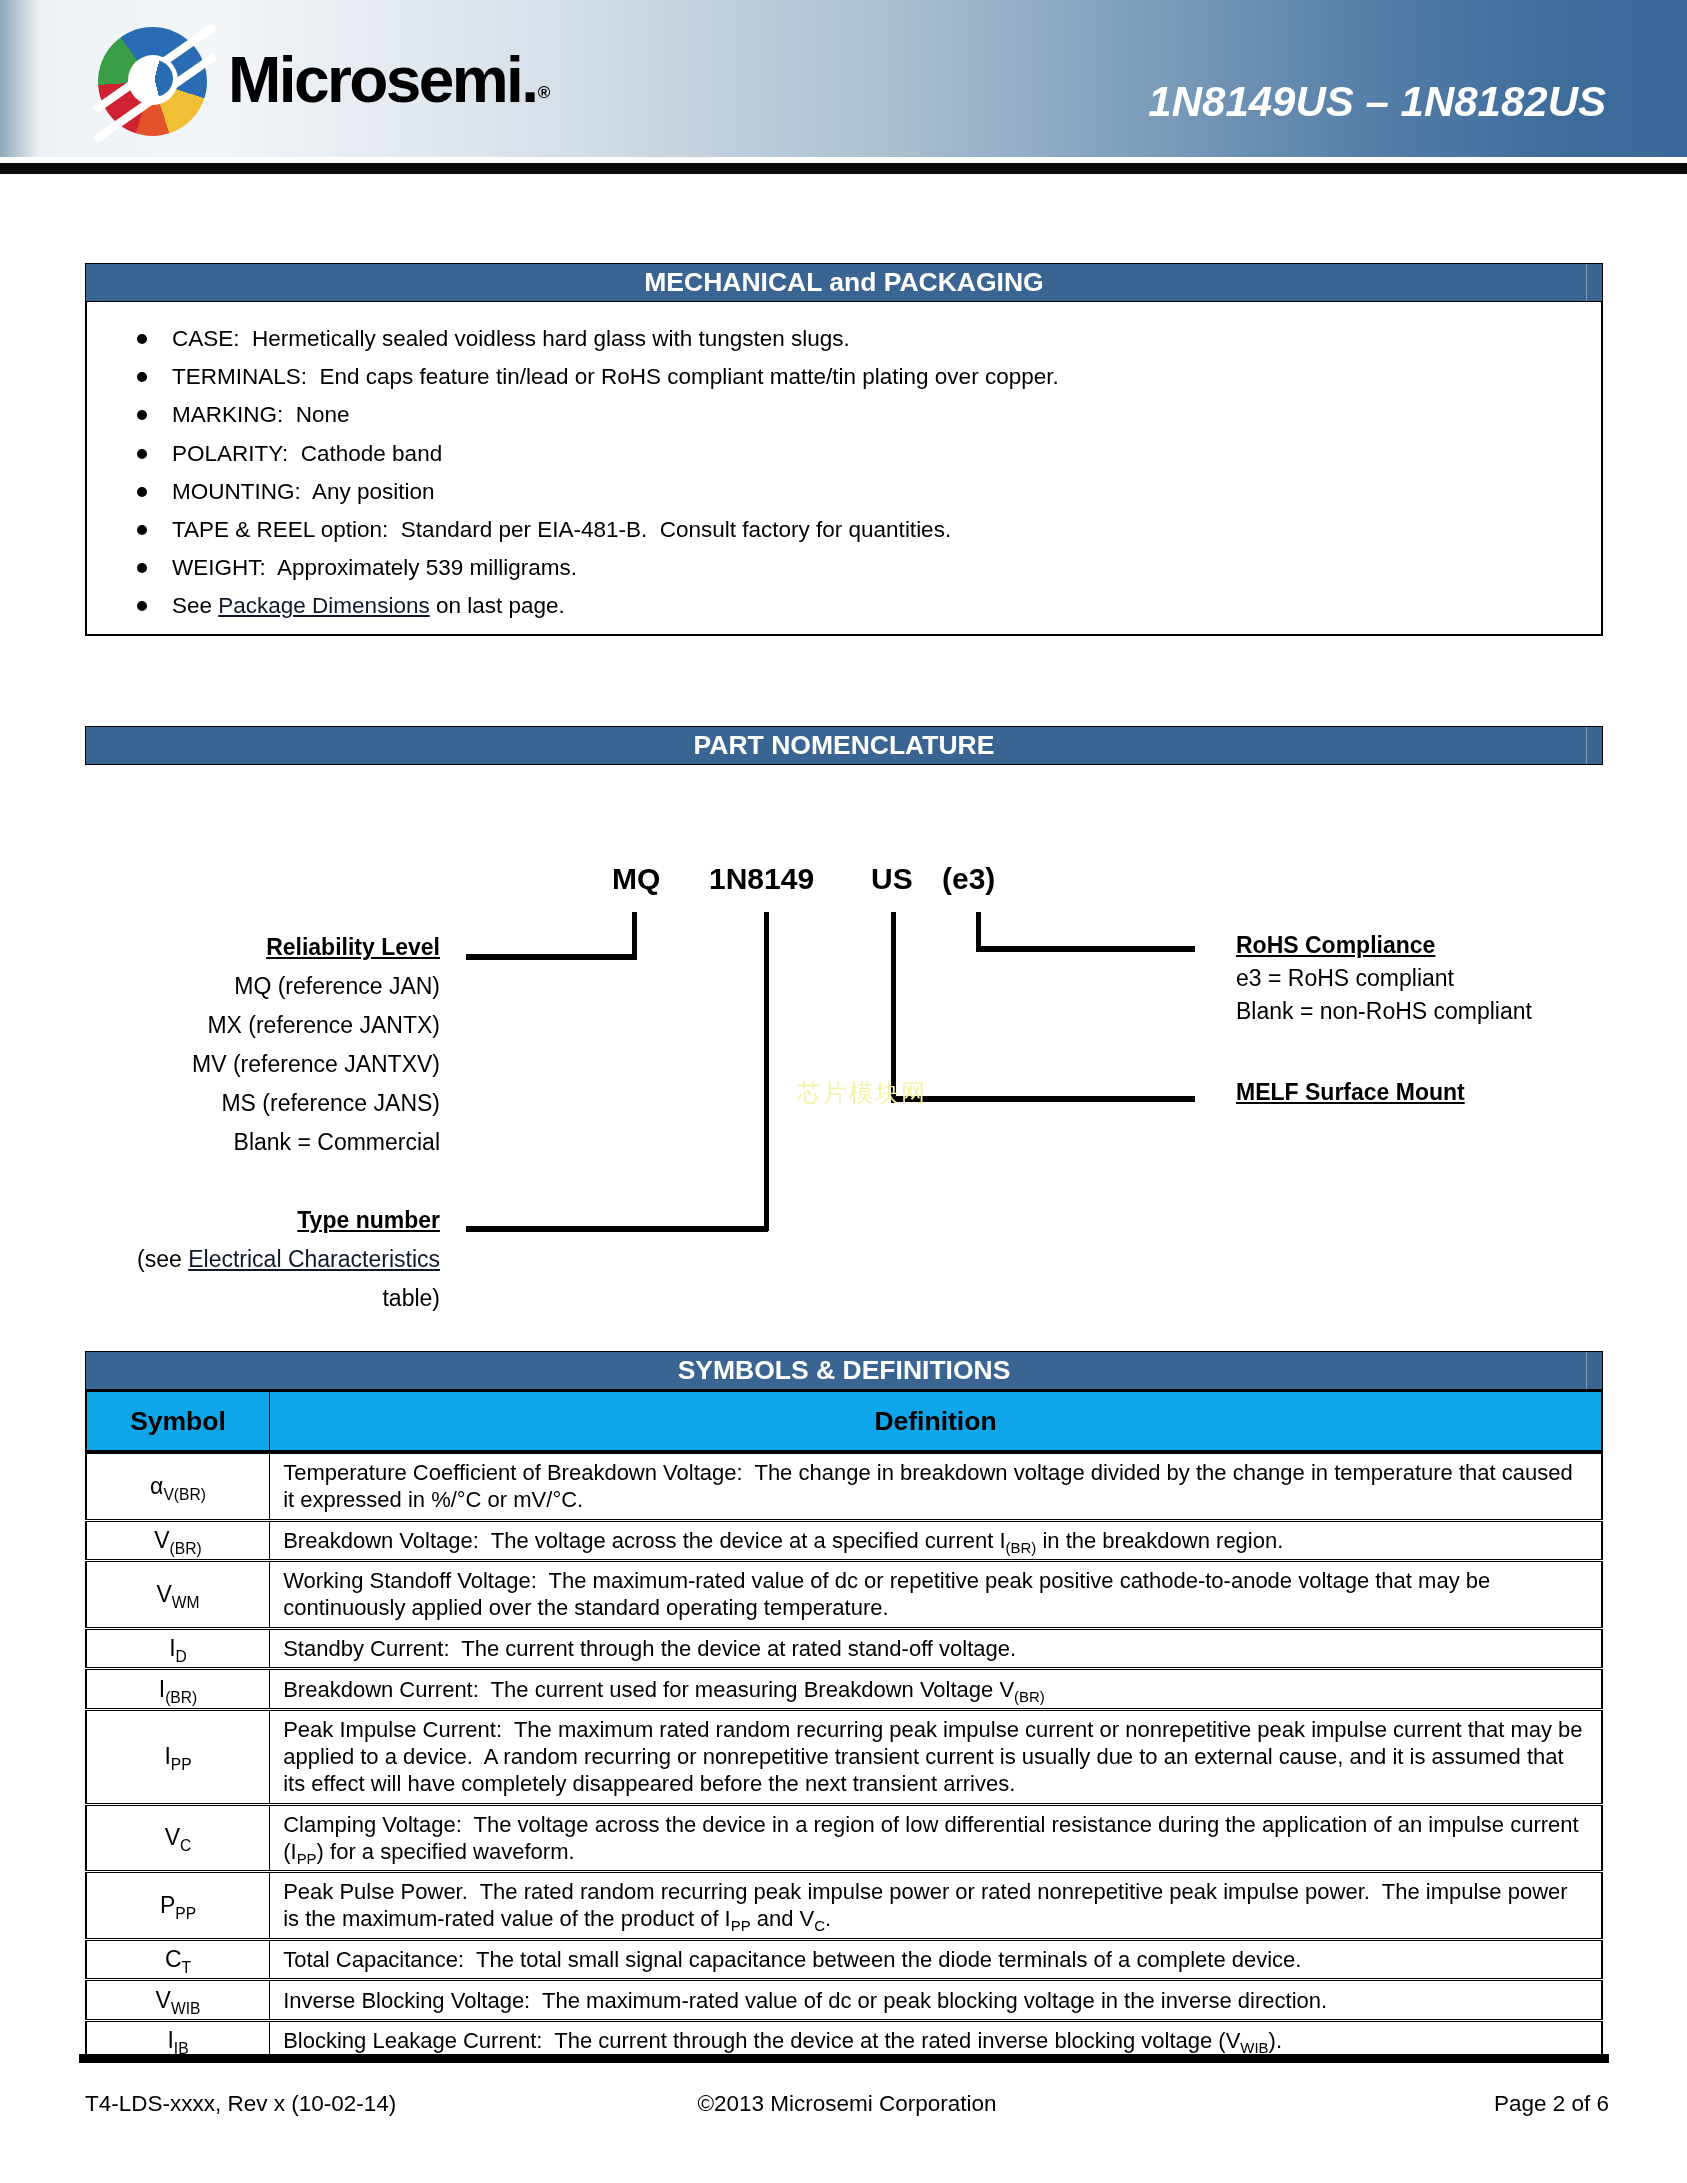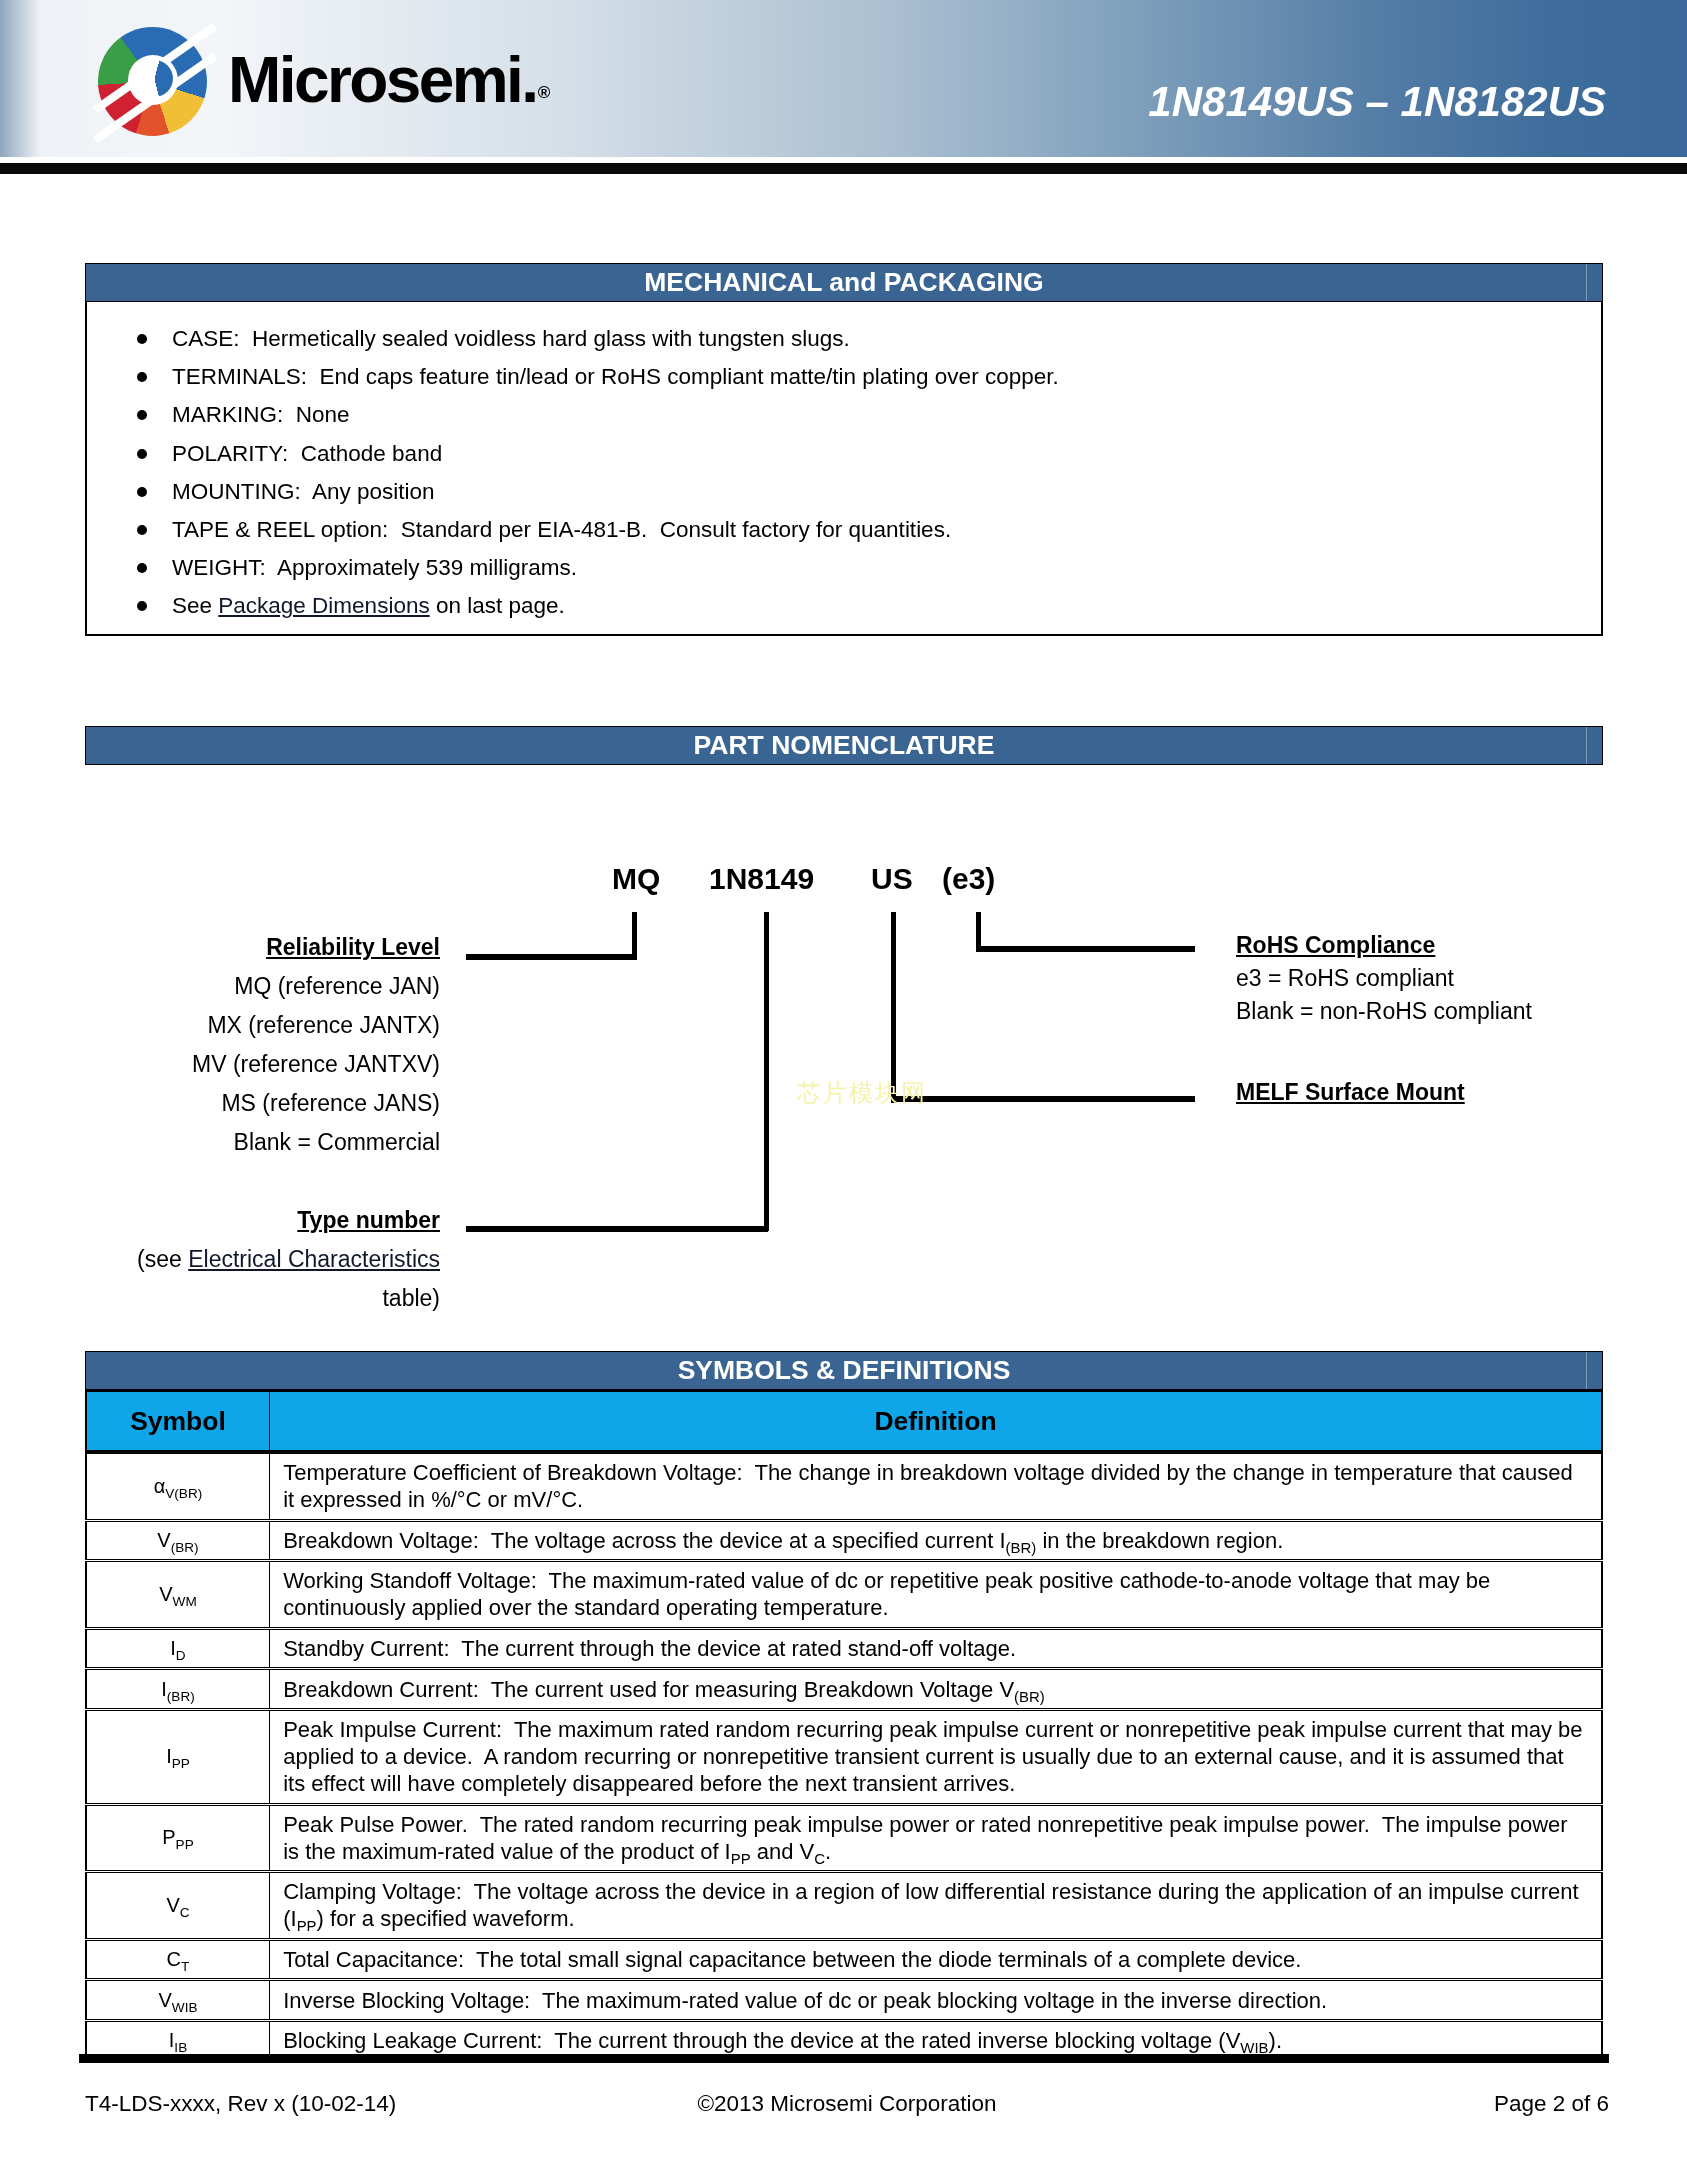--- a/index.html
+++ b/index.html
@@ -58,21 +58,21 @@
   .watermark{position:absolute;left:797px;top:1077px;font-size:24px;color:#f5f2a9;
              letter-spacing:2px;white-space:nowrap;}
 
   
   .sym{position:absolute;left:85px;top:1351px;width:1518px;}
   .sym-table{width:100%;border-collapse:collapse;border:2px solid #000;table-layout:fixed;}
   .sym-table th{font-size:26.5px;font-weight:700;text-align:center;height:56px;
                 border-bottom:4.6px solid #000;background:#0ea5e9;}
   .sym-table th:first-child{width:180px;border-right:1.3px solid #000;}
   .sym-table td{border-top:3.3px double #000;vertical-align:middle;}
-  td.sym-cell{width:180px;text-align:center;font-size:20px;border-right:1.3px solid #000;padding:5.3px 2.6px;}
+  td.sym-cell{width:180px;text-align:center;font-size:23px;border-right:1.3px solid #000;padding:5.3px 2.6px;}
   td.def-cell{font-size:22px;line-height:27px;padding:5.3px 13.2px;white-space:pre-wrap;}
   sub{font-size:68%;line-height:0;}
 
   
   .foot-rule{position:absolute;left:79px;top:2054px;width:1530px;height:8.6px;background:#000;}
   .foot-row{position:absolute;left:85px;top:2091px;width:1524px;display:flex;font-size:22.5px;}
   .foot-row span{flex:1;}
   .foot-row .c{text-align:center;}
   .foot-row .r{text-align:right;}
 </style>
@@ -193,26 +193,26 @@
           </tr>
           <tr>
             <td class="sym-cell">I<sub>(BR)</sub></td>
             <td class="def-cell">Breakdown Current:  The current used for measuring Breakdown Voltage V<sub>(BR)</sub></td>
           </tr>
           <tr>
             <td class="sym-cell">I<sub>PP</sub></td>
             <td class="def-cell">Peak Impulse Current:  The maximum rated random recurring peak impulse current or nonrepetitive peak impulse current that may be applied to a device.  A random recurring or nonrepetitive transient current is usually due to an external cause, and it is assumed that its effect will have completely disappeared before the next transient arrives.</td>
           </tr>
           <tr>
+            <td class="sym-cell">V<sub>C</sub></td>
+            <td class="def-cell">Clamping Voltage:  The voltage across the device in a region of low differential resistance during the application of an impulse current (I<sub>PP</sub>) for a specified waveform.</td>
+          </tr>
+          <tr>
             <td class="sym-cell">P<sub>PP</sub></td>
             <td class="def-cell">Peak Pulse Power.  The rated random recurring peak impulse power or rated nonrepetitive peak impulse power.  The impulse power is the maximum-rated value of the product of I<sub>PP</sub> and V<sub>C</sub>.</td>
-          </tr>
-          <tr>
-            <td class="sym-cell">V<sub>C</sub></td>
-            <td class="def-cell">Clamping Voltage:  The voltage across the device in a region of low differential resistance during the application of an impulse current (I<sub>PP</sub>) for a specified waveform.</td>
           </tr>
           <tr>
             <td class="sym-cell">C<sub>T</sub></td>
             <td class="def-cell">Total Capacitance:  The total small signal capacitance between the diode terminals of a complete device.</td>
           </tr>
           <tr>
             <td class="sym-cell">V<sub>WIB</sub></td>
             <td class="def-cell">Inverse Blocking Voltage:  The maximum-rated value of dc or peak blocking voltage in the inverse direction.</td>
           </tr>
           <tr>

